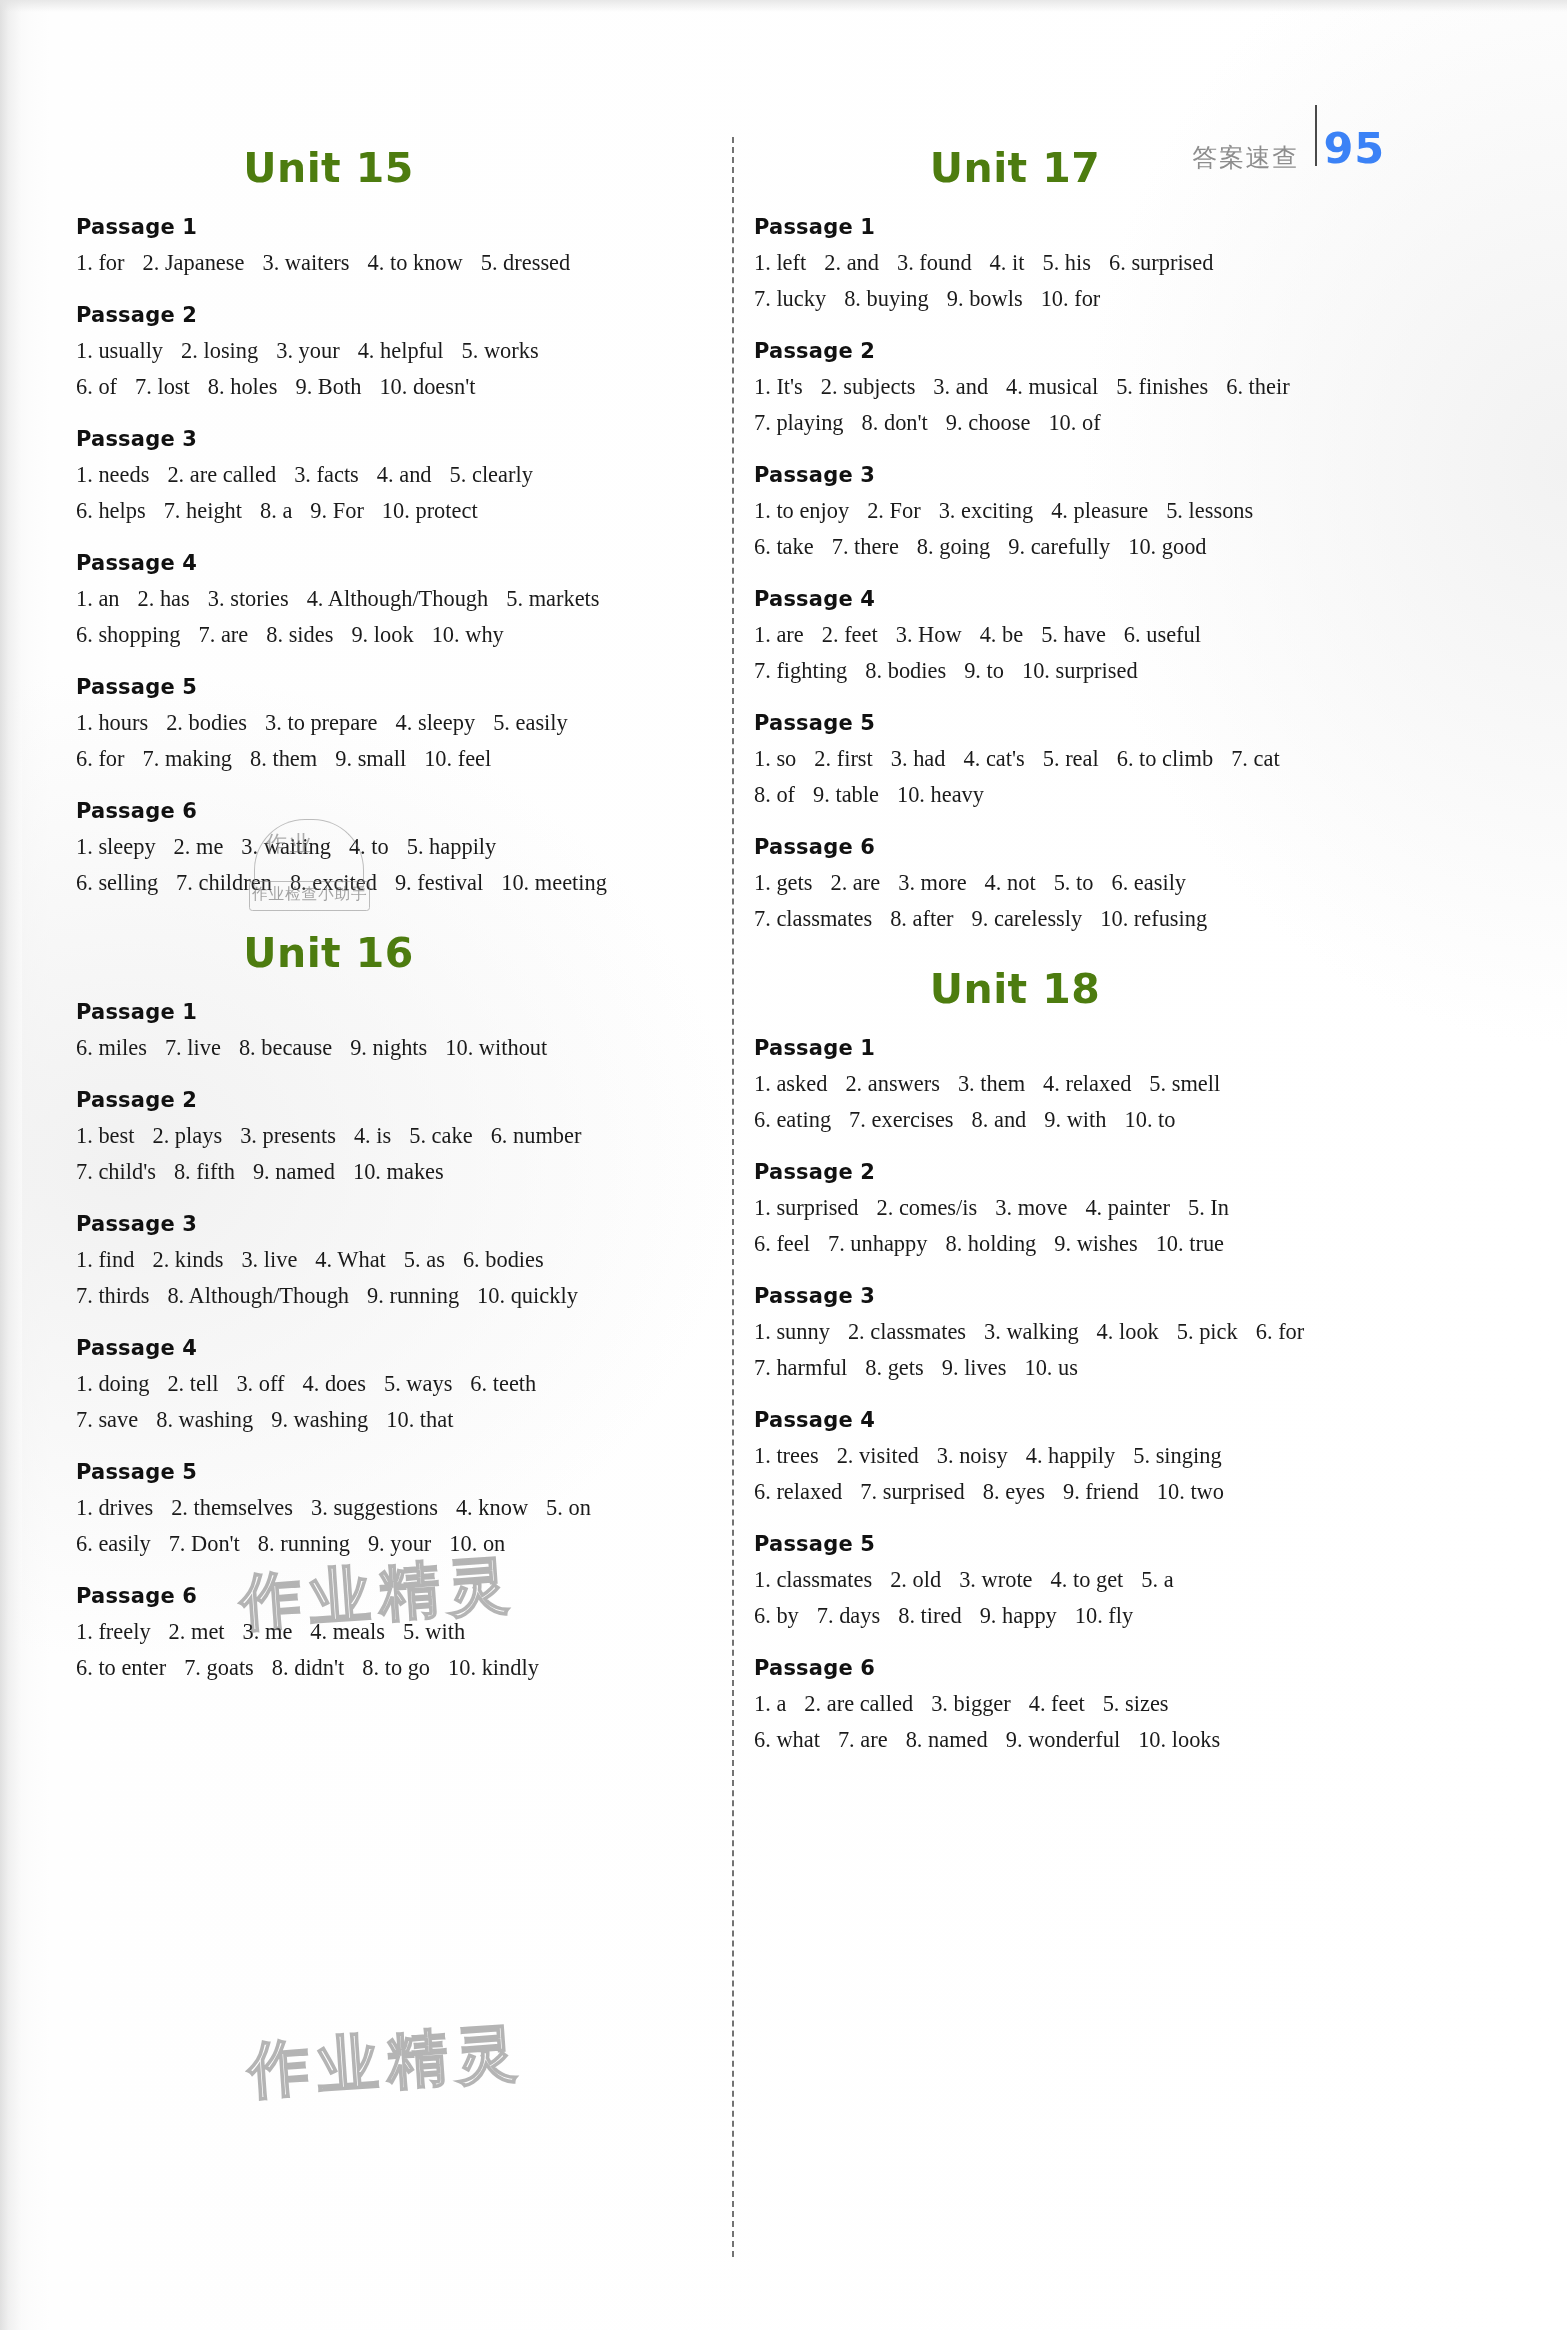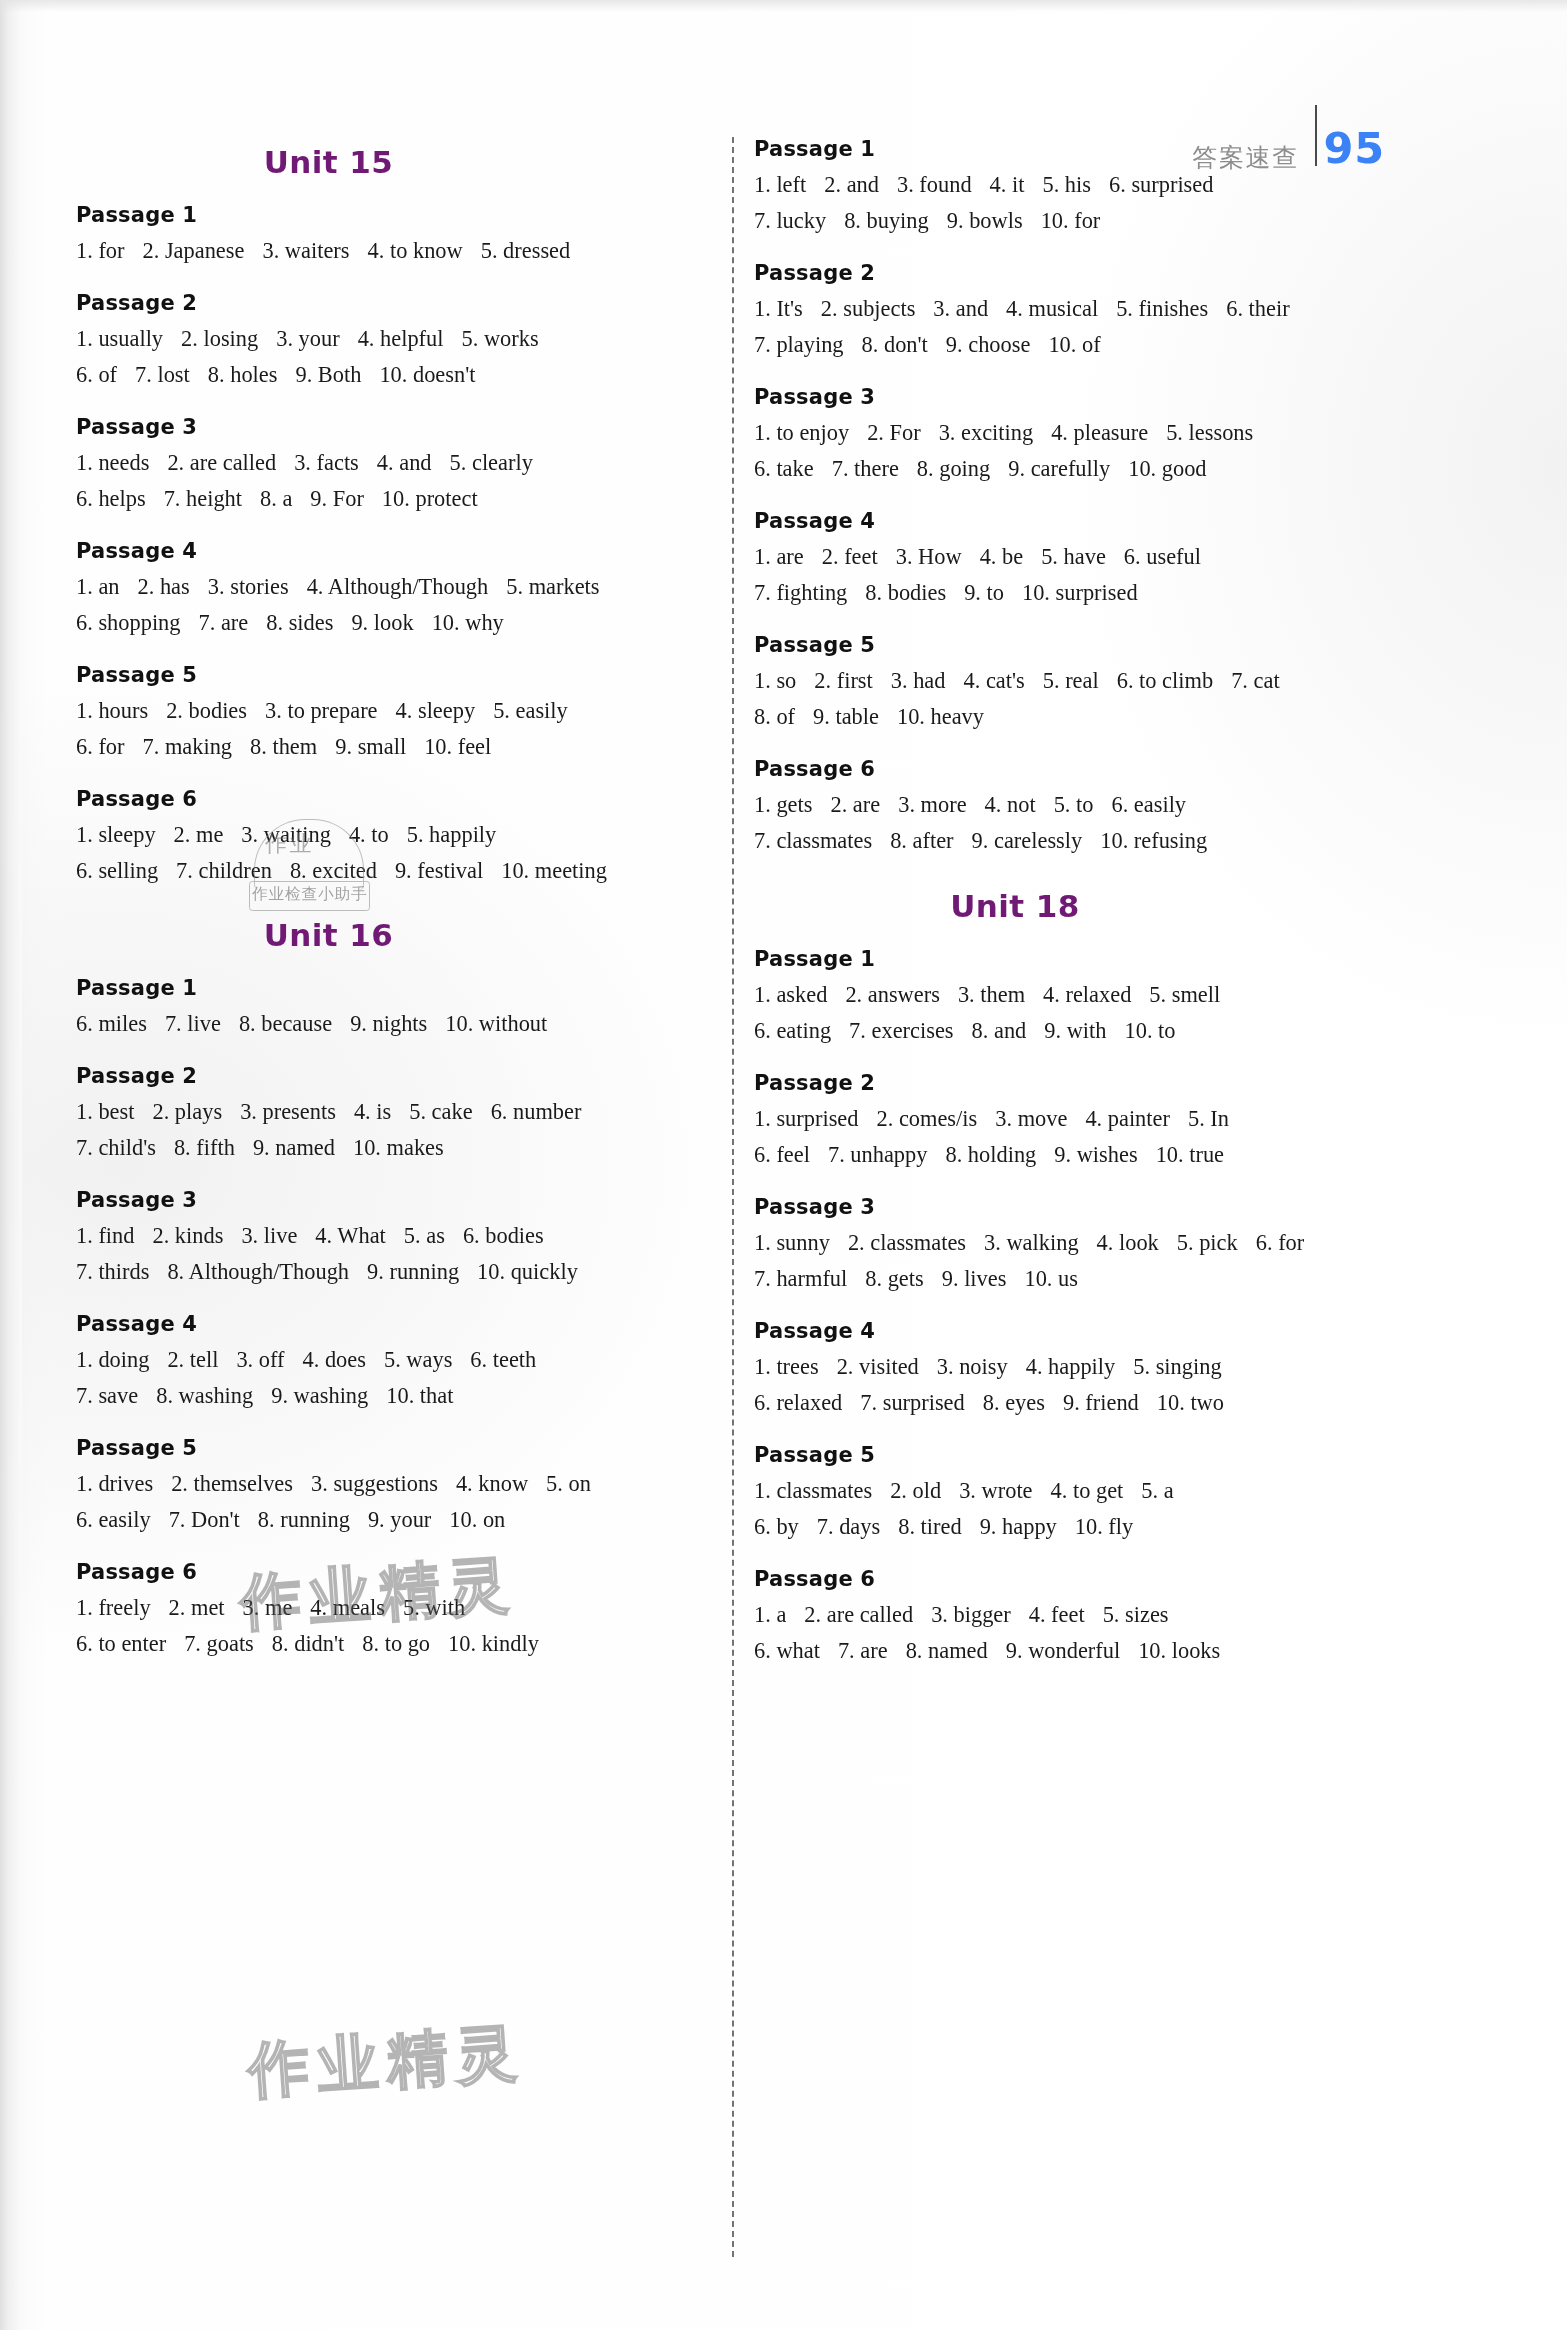--- a/index.html
+++ b/index.html
@@ -54,21 +54,21 @@
     position:absolute;left:732px;top:137px;width:0;height:2120px;
     border-left:2.5px dashed #5b5b5b;
     opacity:.85;
   }
   .col{position:absolute;top:137px;}
   .col-left{left:76px;width:629px;}
   .col-right{left:754px;width:654px;}
 
   .unit-title{
     font-family:"DejaVu Sans", sans-serif;
-    font-weight:bold;font-size:31px;color:#701a75;
+    font-weight:bold;font-size:41px;color:#4d7c0f;
     letter-spacing:0.4px;
     text-align:center;
     margin:0 0 23px 0;
     padding-top:6.6px;
   }
   .col-left .unit-title{ padding-right:124px;}
   .col-right .unit-title{ padding-right:132px;}
 
   .passage{ margin-bottom:23px; }
   .passage-title{
@@ -197,20 +197,21 @@
       <div class="ans-line"><span class="it">1. drives</span><span class="it">2. themselves</span><span class="it">3. suggestions</span><span class="it">4. know</span><span class="it">5. on</span></div>
       <div class="ans-line"><span class="it">6. easily</span><span class="it">7. Don't</span><span class="it">8. running</span><span class="it">9. your</span><span class="it">10. on</span></div>
     </div>
     <div class="passage">
       <div class="passage-title">Passage 6</div>
       <div class="ans-line"><span class="it">1. freely</span><span class="it">2. met</span><span class="it">3. me</span><span class="it">4. meals</span><span class="it">5. with</span></div>
       <div class="ans-line"><span class="it">6. to enter</span><span class="it">7. goats</span><span class="it">8. didn't</span><span class="it">8. to go</span><span class="it">10. kindly</span></div>
     </div>
   </div>
 <div class="col col-right">
+    <div class="unit-title">Unit 17</div>
     <div class="passage">
       <div class="passage-title">Passage 1</div>
       <div class="ans-line"><span class="it">1. left</span><span class="it">2. and</span><span class="it">3. found</span><span class="it">4. it</span><span class="it">5. his</span><span class="it">6. surprised</span></div>
       <div class="ans-line"><span class="it">7. lucky</span><span class="it">8. buying</span><span class="it">9. bowls</span><span class="it">10. for</span></div>
     </div>
     <div class="passage">
       <div class="passage-title">Passage 2</div>
       <div class="ans-line"><span class="it">1. It's</span><span class="it">2. subjects</span><span class="it">3. and</span><span class="it">4. musical</span><span class="it">5. finishes</span><span class="it">6. their</span></div>
       <div class="ans-line"><span class="it">7. playing</span><span class="it">8. don't</span><span class="it">9. choose</span><span class="it">10. of</span></div>
     </div>

